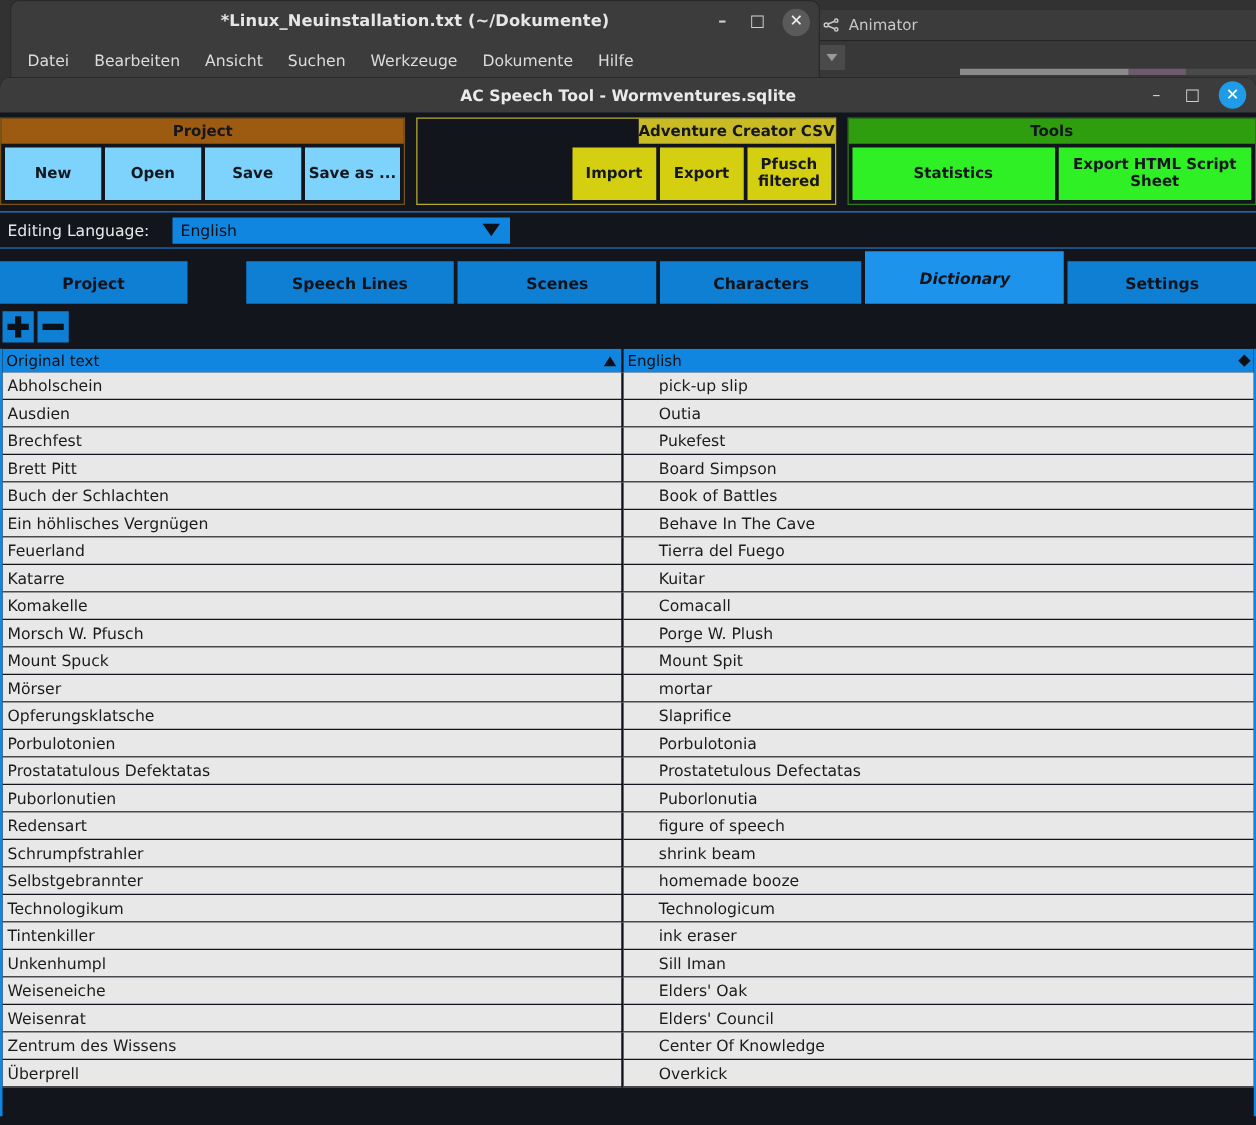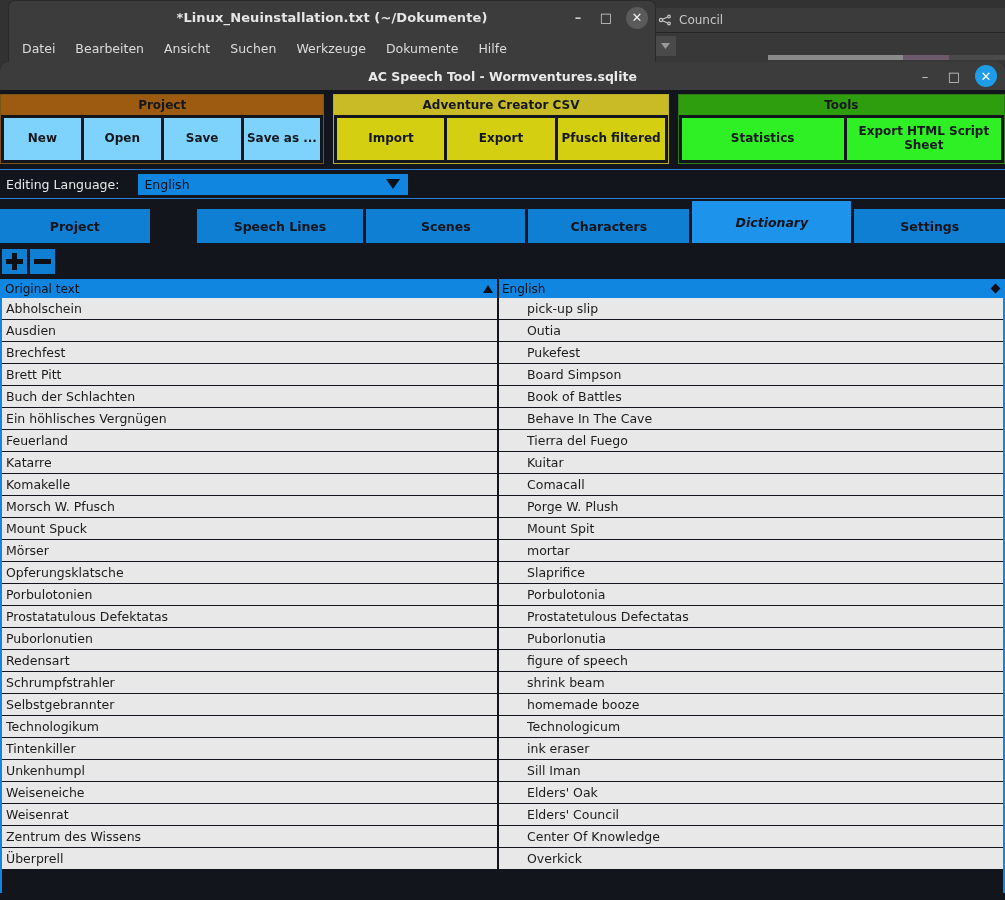--- a/index.html
+++ b/index.html
@@ -111,21 +111,21 @@
   
   .toolbar {
     display: flex; gap: 9px; padding: 4px 0 0 0;
     background: #12151c;
   }
   .group {
     border: 1px solid #6b5b1f;
     display: flex; flex-direction: column;
   }
   .group.g-project { width: 327px; border-color: #7a5417; }
-  .group.g-csv { width: 338px; border-color: #b8ac2d; }
+  .group.g-csv { width: 338px; border-color: #b8ac2d; align-items: flex-end; }
   .group.g-tools { width: 330px; border-color: #2f7a14; }
   .group-header {
     height: 20px; display: flex; align-items: center; justify-content: center;
     font-size: 12px; font-weight: bold; color: #14171d;
   }
   .g-project .group-header { background: #9c5b10; }
   .g-csv .group-header { background: #c9bb25; }
   .g-tools .group-header { background: #2f9e0e; }
   .group-body { display: flex; gap: 3px; padding: 3px; }
   .gbtn {
@@ -246,21 +246,21 @@
   <div class="unity-tabstrip">
     <span class="unity-tab-label">
       <span class="anim-icon">
         <svg width="14" height="14" viewBox="0 0 14 14">
           <circle cx="3" cy="7" r="1.6" fill="none" stroke="#c8c8c8" stroke-width="1.2"></circle>
           <circle cx="11" cy="3.5" r="1.3" fill="none" stroke="#c8c8c8" stroke-width="1.2"></circle>
           <circle cx="11" cy="10.5" r="1.3" fill="none" stroke="#c8c8c8" stroke-width="1.2"></circle>
           <path d="M4.5 6.2 L9.7 4 M4.5 7.8 L9.7 10" stroke="#c8c8c8" stroke-width="1.2" fill="none"></path>
         </svg>
       </span>
-      <span>Council</span>
+      <span>Animator</span>
     </span>
   </div>
   <div class="unity-body"></div>
   <div class="unity-dropdown">
     <svg width="9" height="6" viewBox="0 0 9 6">
         <path d="M0 0 L9 0 L4.5 6 Z" fill="#9a9a9a"></path>
       </svg>
   </div>
   <div class="unity-strip"></div>
   <div class="unity-strip2"></div>

